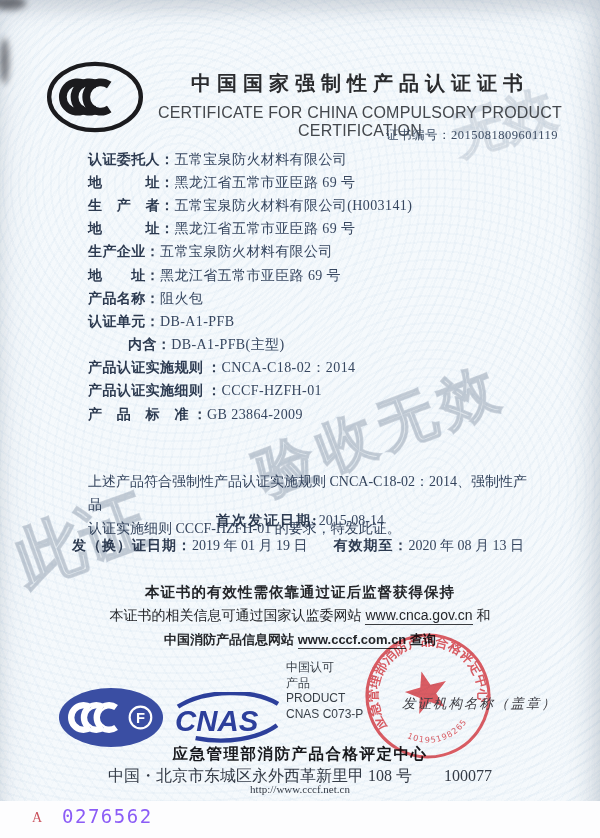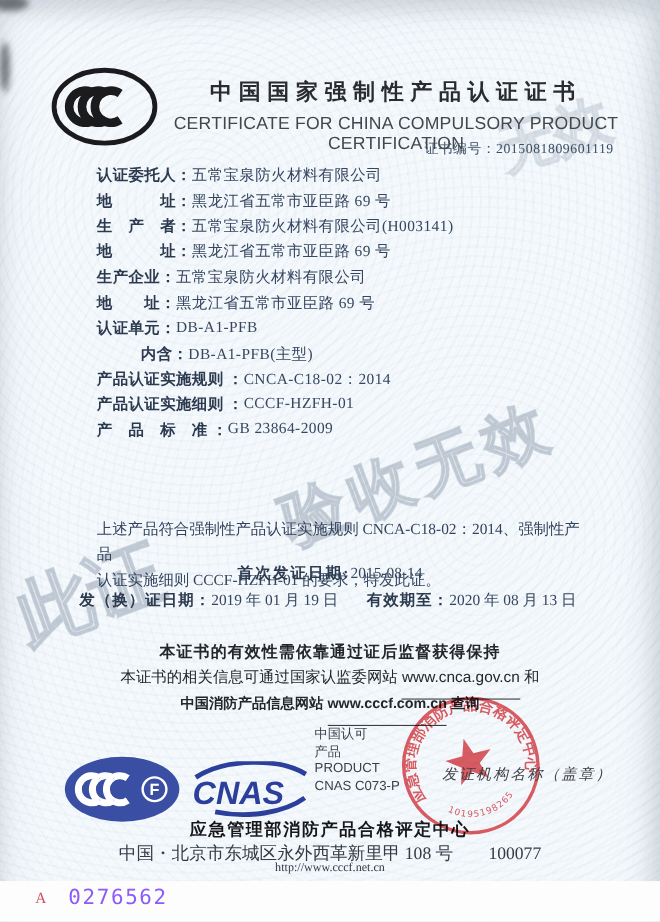--- a/index.html
+++ b/index.html
@@ -46,21 +46,21 @@
   .first-issue .lab{font-weight:bold;letter-spacing:2px;color:#2c3a50;}
   .issue-line{position:absolute;left:72px;top:537px;width:500px;font-size:14px;z-index:2;display:flex;}
   .issue-line .lab{font-weight:bold;color:#2c3a50;letter-spacing:1px;}
   .issue-line .gap{width:26px;}
   
   .notice{position:absolute;left:0;width:600px;text-align:center;z-index:2;
           font-family:"Liberation Sans","DejaVu Sans",sans-serif;color:#24262a;}
   .n1{top:583px;font-size:14.5px;font-weight:bold;letter-spacing:1px;}
   .n2{top:607px;font-size:14px;}
   .n3{top:631px;font-size:13px;font-weight:bold;}
-  .url{border-bottom:1px solid #3a3c40;padding-bottom:12px;}
+  .url{border-bottom:1px solid #3a3c40;padding-bottom:1px;}
   
   .cccf-logo{position:absolute;left:56px;top:686px;width:110px;height:63px;z-index:2;}
   .cnas-logo{position:absolute;left:172px;top:692px;width:110px;height:51px;z-index:2;}
   .accred{position:absolute;left:286px;top:660px;z-index:2;
           font-family:"Liberation Sans","DejaVu Sans",sans-serif;font-size:12px;line-height:15.5px;color:#383f47;}
   .seal{position:absolute;left:362px;top:630px;width:132px;height:132px;z-index:3;mix-blend-mode:multiply;}
   .seal-caption{position:absolute;left:402px;top:695px;width:190px;z-index:4;
                 font-size:13.5px;letter-spacing:2px;color:#3f3f45;font-style:italic;}
   
   .org-name{position:absolute;left:0;top:744px;width:600px;text-align:center;z-index:2;
@@ -119,20 +119,24 @@
         <span class="flabel">地　　　址：</span>
         <span class="fvalue">黑龙江省五常市亚臣路 69 号</span>
       </div>
     <div class="frow">
         <span class="flabel">生产企业：</span>
         <span class="fvalue">五常宝泉防火材料有限公司</span>
       </div>
     <div class="frow">
         <span class="flabel">地　　址：</span>
         <span class="fvalue">黑龙江省五常市亚臣路 69 号</span>
+      </div>
+    <div class="frow">
+        <span class="flabel">产品名称：</span>
+        <span class="fvalue">阻火包</span>
       </div>
     <div class="frow">
         <span class="flabel">认证单元：</span>
         <span class="fvalue">DB-A1-PFB</span>
       </div>
     <div class="frow indent1">
         <span class="flabel">内含：</span>
         <span class="fvalue">DB-A1-PFB(主型)</span>
       </div>
     <div class="frow">

